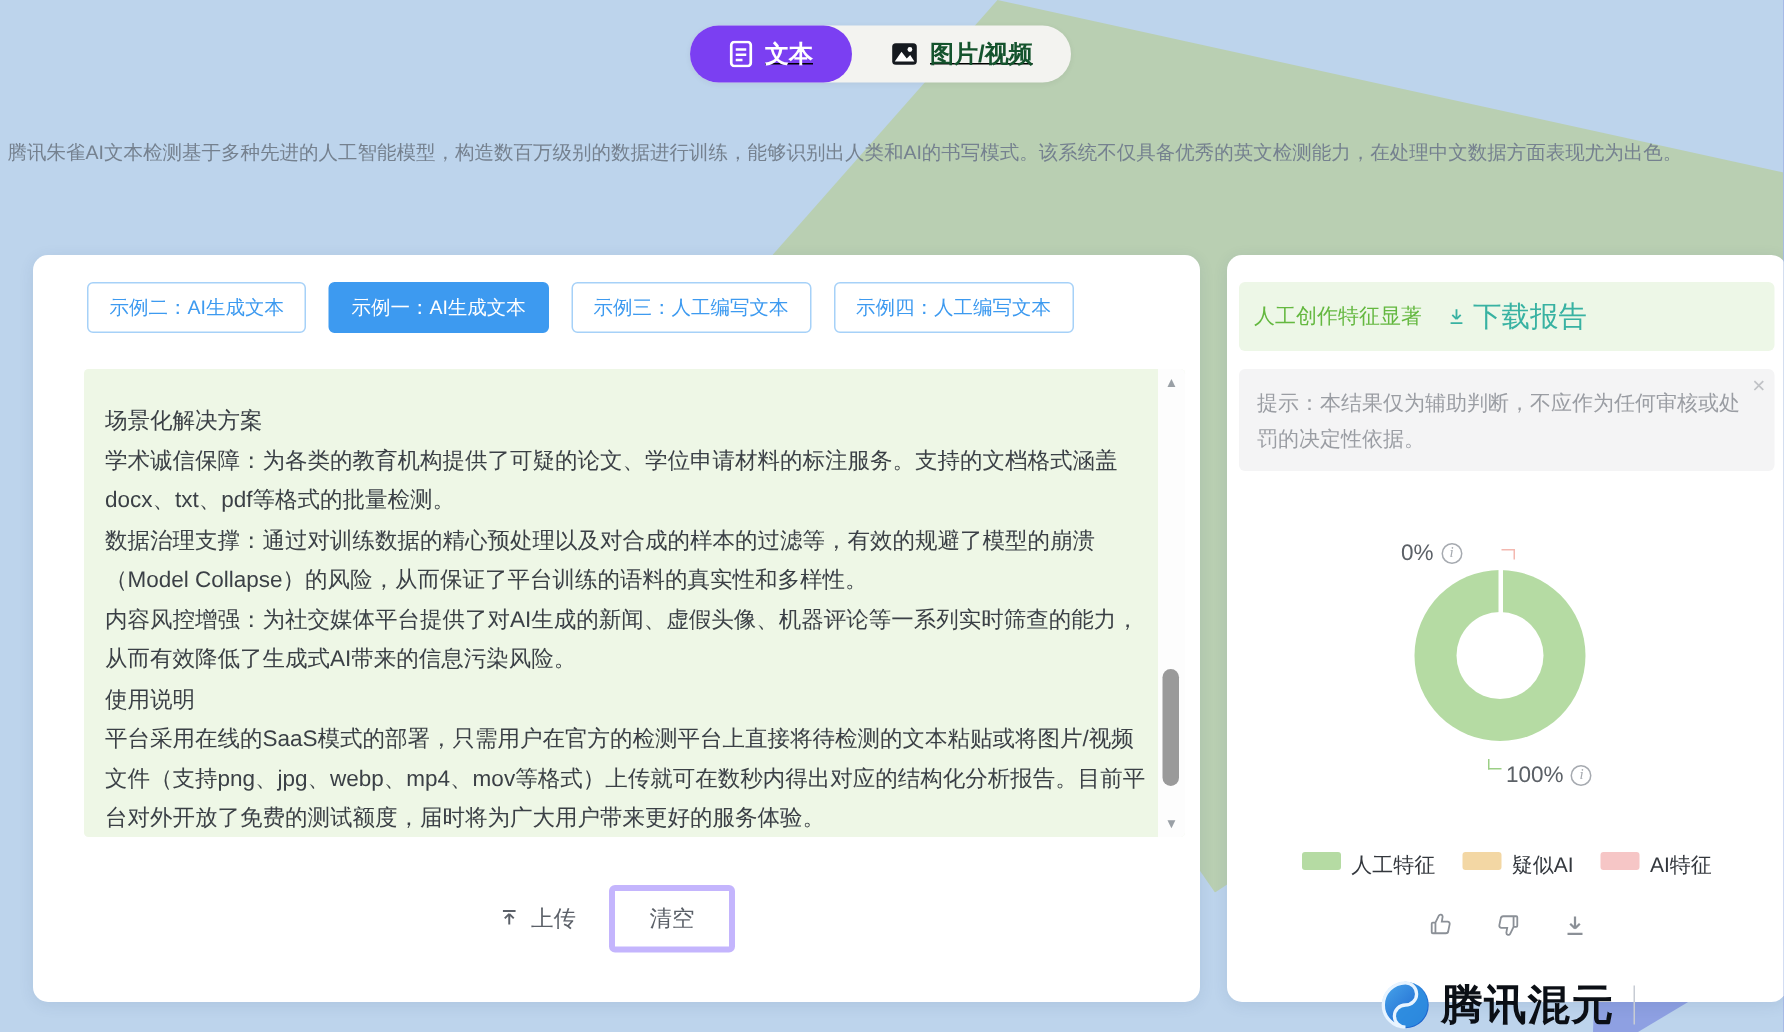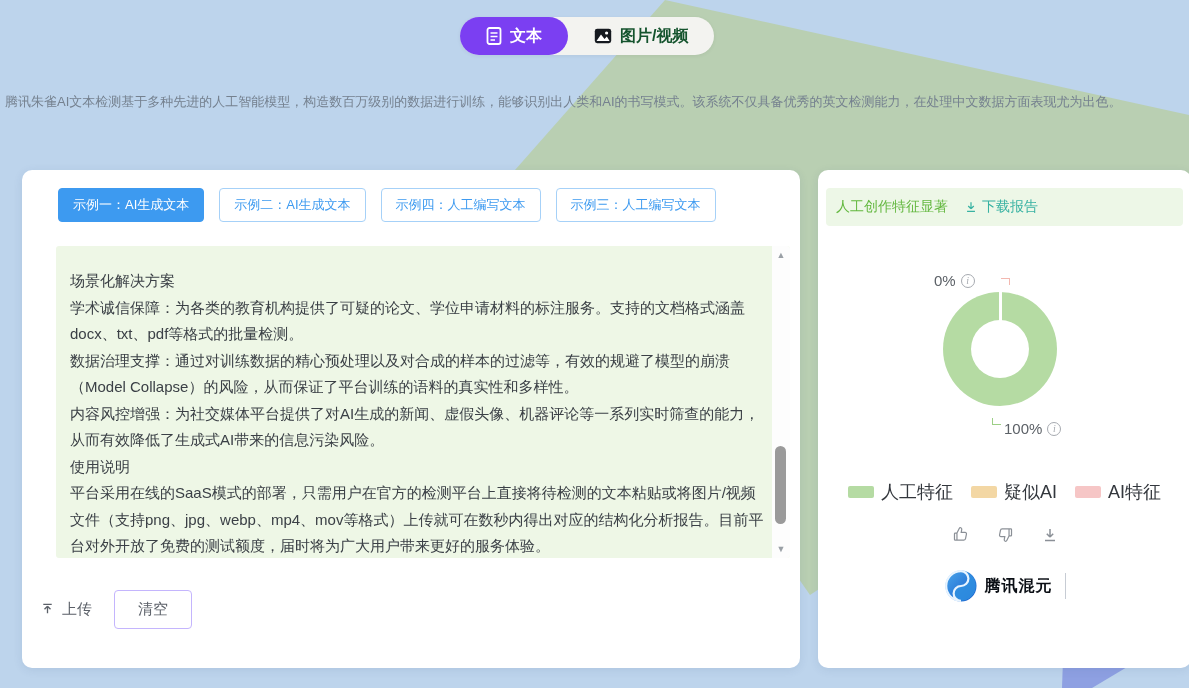--- a/index.html
+++ b/index.html
@@ -5,21 +5,21 @@
   * { margin:0; padding:0; box-sizing:border-box; }
   html,body { width:1189px; height:688px; overflow:hidden; }
   body { font-family:"Liberation Sans","DejaVu Sans",sans-serif; background:#bdd4ec; position:relative; }
 
   
   .bg-shape { position:absolute; inset:0; pointer-events:none; }
   .bg-green { background:#b9cfb2; clip-path:polygon(665px 0px,1189px 115px,1189px 345px,810px 595px,515px 170px); }
   .bg-purple { background:#8ea0e2; clip-path:polygon(1070px 460px,1189px 402px,1189px 630px,1092px 688px,1062px 688px); }
 
   
-  .top-tabs { position:absolute; left:460px; top:17px; display:flex; background:#f3f3f0; border-radius:20px; height:38px; box-shadow:0 1px 4px rgba(0,0,0,.06); }
+  .top-tabs { position:absolute; left:460px; top:17px; display:flex; background:#f3f3f0; border-radius:20px; height:38px; box-shadow:0 1px 4px rgba(0,0,0,.06);text-decoration:underline; }
   .top-tab { display:flex; align-items:center; gap:8px; padding:0 26px; border:none; background:transparent; font-size:16px; font-weight:bold; color:#14532d; border-radius:20px; cursor:pointer; font-family:inherit; }
   .top-tab.active { background:#7b3ff2; color:#fff; }
 
   
   .description { position:absolute; left:5px; top:88px; width:1180px; font-size:13px; line-height:27px; color:#75818f; white-space:pre-wrap; }
 
   
   .card { position:absolute; background:#fff; border-radius:10px; box-shadow:0 2px 10px rgba(40,70,120,.10); }
   .card-left { left:22px; top:170px; width:778px; height:498px; padding:18px; }
   .card-right { left:818px; top:170px; width:373px; height:498px; padding:8px; }
@@ -31,58 +31,58 @@
 
   
   .editor { position:relative; margin:24px 0 0 16px; width:734px; height:312px; background:#eef7e6; border-radius:3px; }
   .editor-text { position:absolute; left:0; top:0; right:20px; bottom:0; padding:22px 4px 10px 14px; font-size:15px; line-height:26.5px; color:#3b4046; white-space:pre-wrap; overflow:hidden; }
   .scrollbar { position:absolute; right:0; top:0; width:18px; height:100%; background:#fdfdfd; border-radius:0 3px 3px 0; }
   .scroll-arrow { position:absolute; left:0; width:18px; height:14px; display:flex; align-items:center; justify-content:center; font-size:9px; color:#9aa0a6; cursor:pointer; }
   .scroll-arrow.up { top:2px; } .scroll-arrow.down { bottom:2px; }
   .scroll-thumb { position:absolute; left:3px; top:200px; width:11px; height:78px; background:#9a9a9a; border-radius:6px; cursor:pointer; }
 
   
-  .actions { display:flex; align-items:center; gap:22px; margin-top:32px; }
+  .actions { display:flex; align-items:center; justify-content:center; gap:22px; margin-top:32px; }
   .upload-btn { display:flex; align-items:center; gap:7px; background:transparent; border:none; color:#5b6068; font-size:15px; cursor:pointer; font-family:inherit; }
-  .clear-btn { background:#fff; border:1px solid #c4b5fd; border-radius:4px; color:#5b6068; font-size:15px; padding:9px 23px; cursor:pointer; font-family:inherit; }
+  .clear-btn { background:#fff; border:4px solid #c4b5fd; border-radius:4px; color:#5b6068; font-size:15px; padding:9px 23px; cursor:pointer; font-family:inherit; }
   .detect-btn { background:#1a66d1; border:none; border-radius:4px; color:#fff; font-size:15px; padding:10px 27px; cursor:pointer; font-family:inherit; }
 
   
   .result-banner { display:flex; align-items:center; gap:16px; background:#edf7e7; border-radius:4px; padding:10px 10px; margin-top:10px; }
   .verdict { color:#64b840; font-size:14px; }
-  .download-report { display:flex; align-items:center; gap:4px; color:#38b2a2; font-size:14px; cursor:pointer; text-decoration:none; }
+  .download-report { display:flex; align-items:center; gap:4px; color:#38b2a2; font-size:19px; cursor:pointer; text-decoration:none; }
   .tip-box { position:relative; background:#f4f4f5; border-radius:4px; padding:10px 20px 10px 12px; margin-top:12px; color:#9a9da3; font-size:14px; line-height:24px; }
   .tip-close { position:absolute; right:6px; top:4px; color:#c0c2c6; font-size:15px; cursor:pointer; line-height:1; }
 
   
   .chart-area { position:relative; height:240px; margin-top:8px; }
   .donut { position:absolute; left:117px; top:58px; width:114px; height:114px; border-radius:50%; background:#b5dba3; }
   .donut-gap { position:absolute; left:56px; top:0; width:3px; height:30px; background:#fff; }
   .donut-hole { position:absolute; left:28px; top:28px; width:58px; height:58px; border-radius:50%; background:#fff; }
   .pct-label { position:absolute; display:flex; align-items:center; gap:5px; font-size:15px; color:#5c6167; }
   .pct-zero { left:108px; top:38px; }
   .pct-hundred { left:178px; top:300px; top:186px; }
   .info-icon { width:14px; height:14px; border:1px solid #a6aab0; border-radius:50%; display:inline-flex; align-items:center; justify-content:center; font-size:10px; color:#a6aab0; font-family:"Liberation Serif",serif; font-style:italic; }
   .callout { position:absolute; width:9px; height:7px; }
   .callout-zero { left:175px; top:44px; border-top:1.5px solid #f3b8b0; border-right:1.5px solid #f3b8b0; }
   .callout-hundred { left:166px; top:184px; border-bottom:1.5px solid #9ccf86; border-left:1.5px solid #9ccf86; }
 
   
   .legend { display:flex; justify-content:center; gap:18px; margin-top:6px; }
-  .legend-item { display:flex; align-items:center; gap:7px; font-size:18px; color:#33373d; }
+  .legend-item { display:flex; gap:7px; font-size:14px; color:#33373d; }
   .swatch { width:26px; height:12px; border-radius:2px; display:inline-block; }
 
   
   .feedback { display:flex; justify-content:center; gap:28px; margin-top:22px; align-items:center; }
   .fb-icon { color:#8b9097; cursor:pointer; display:inline-flex; }
 
   
   .brands { display:flex; align-items:center; justify-content:center; gap:12px; margin-top:26px; }
   .brand { display:flex; align-items:center; gap:7px; }
-  .brand-name { font-size:16px; font-weight:bold; color:#0b0f15; letter-spacing:1px;text-align:right; }
+  .brand-name { font-size:28px; font-weight:bold; color:#0b0f15; letter-spacing:1px;text-align:right; }
   .brand-name.slanted { font-style:italic; }
   .brand-divider { width:1px; height:26px; background:#c7ccd4; }
 </style>
 </head>
 <body>
 
 <div class="bg-shape bg-green"></div>
 <div class="bg-shape bg-purple"></div>
 
 <div class="top-tabs">
@@ -104,24 +104,24 @@
         </svg>
     </span>
     <span>图片/视频</span>
   </button>
 </div>
 
 <p class="description">腾讯朱雀AI文本检测基于多种先进的人工智能模型，构造数百万级别的数据进行训练，能够识别出人类和AI的书写模式。该系统不仅具备优秀的英文检测能力，在处理中文数据方面表现尤为出色。</p>
 
 <div class="card card-left">
   <div class="example-tabs">
+    <button class="ex-tab">示例二：AI生成文本</button>
     <button class="ex-tab active">示例一：AI生成文本</button>
-    <button class="ex-tab">示例二：AI生成文本</button>
+    <button class="ex-tab">示例三：人工编写文本</button>
     <button class="ex-tab">示例四：人工编写文本</button>
-    <button class="ex-tab">示例三：人工编写文本</button>
   </div>
 
   <div class="editor">
     <div class="editor-text">场景化解决方案
 学术诚信保障：为各类的教育机构提供了可疑的论文、学位申请材料的标注服务。支持的文档格式涵盖docx、txt、pdf等格式的批量检测。
 数据治理支撑：通过对训练数据的精心预处理以及对合成的样本的过滤等，有效的规避了模型的崩溃（Model Collapse）的风险，从而保证了平台训练的语料的真实性和多样性。
 内容风控增强：为社交媒体平台提供了对AI生成的新闻、虚假头像、机器评论等一系列实时筛查的能力，从而有效降低了生成式AI带来的信息污染风险。
 使用说明
 平台采用在线的SaaS模式的部署，只需用户在官方的检测平台上直接将待检测的文本粘贴或将图片/视频文件（支持png、jpg、webp、mp4、mov等格式）上传就可在数秒内得出对应的结构化分析报告。目前平台对外开放了免费的测试额度，届时将为广大用户带来更好的服务体验。
 重要提示：检测结果仅作为辅助参考指标，不应作为司法认定、学术处分或平台处罚的唯一依据。由于对输入文本长度限制以及风格迁移程度等一系列因素制约，难免会存在一定的误报（False Positive）与漏报（False Negative）现象。建议结合人工复核及其他证据链进行综合研判。</div>
@@ -151,20 +151,24 @@
     <a class="download-report">
       <span style="display:inline-flex;">
         <svg width="14" height="14" viewBox="0 0 16 16">
             <path d="M8 2.5V10M8 10 4.8 6.8M8 10l3.2-3.2M3.5 13h9" stroke="#38b2a2" stroke-width="1.4" fill="none"></path>
           </svg>
       </span>
       <span>下载报告</span>
     </a>
   </div>
 
+  <div class="tip-box">
+    <span>提示：本结果仅为辅助判断，不应作为任何审核或处罚的决定性依据。</span>
+    <span class="tip-close">×</span>
+  </div>
 
   <div class="chart-area">
     <div class="pct-label pct-zero">
       <span>0%</span>
       <span class="info-icon">i</span>
     </div>
     <div class="callout callout-zero"></div>
     <div class="donut">
       <div class="donut-gap"></div>
       <div class="donut-hole"></div>

